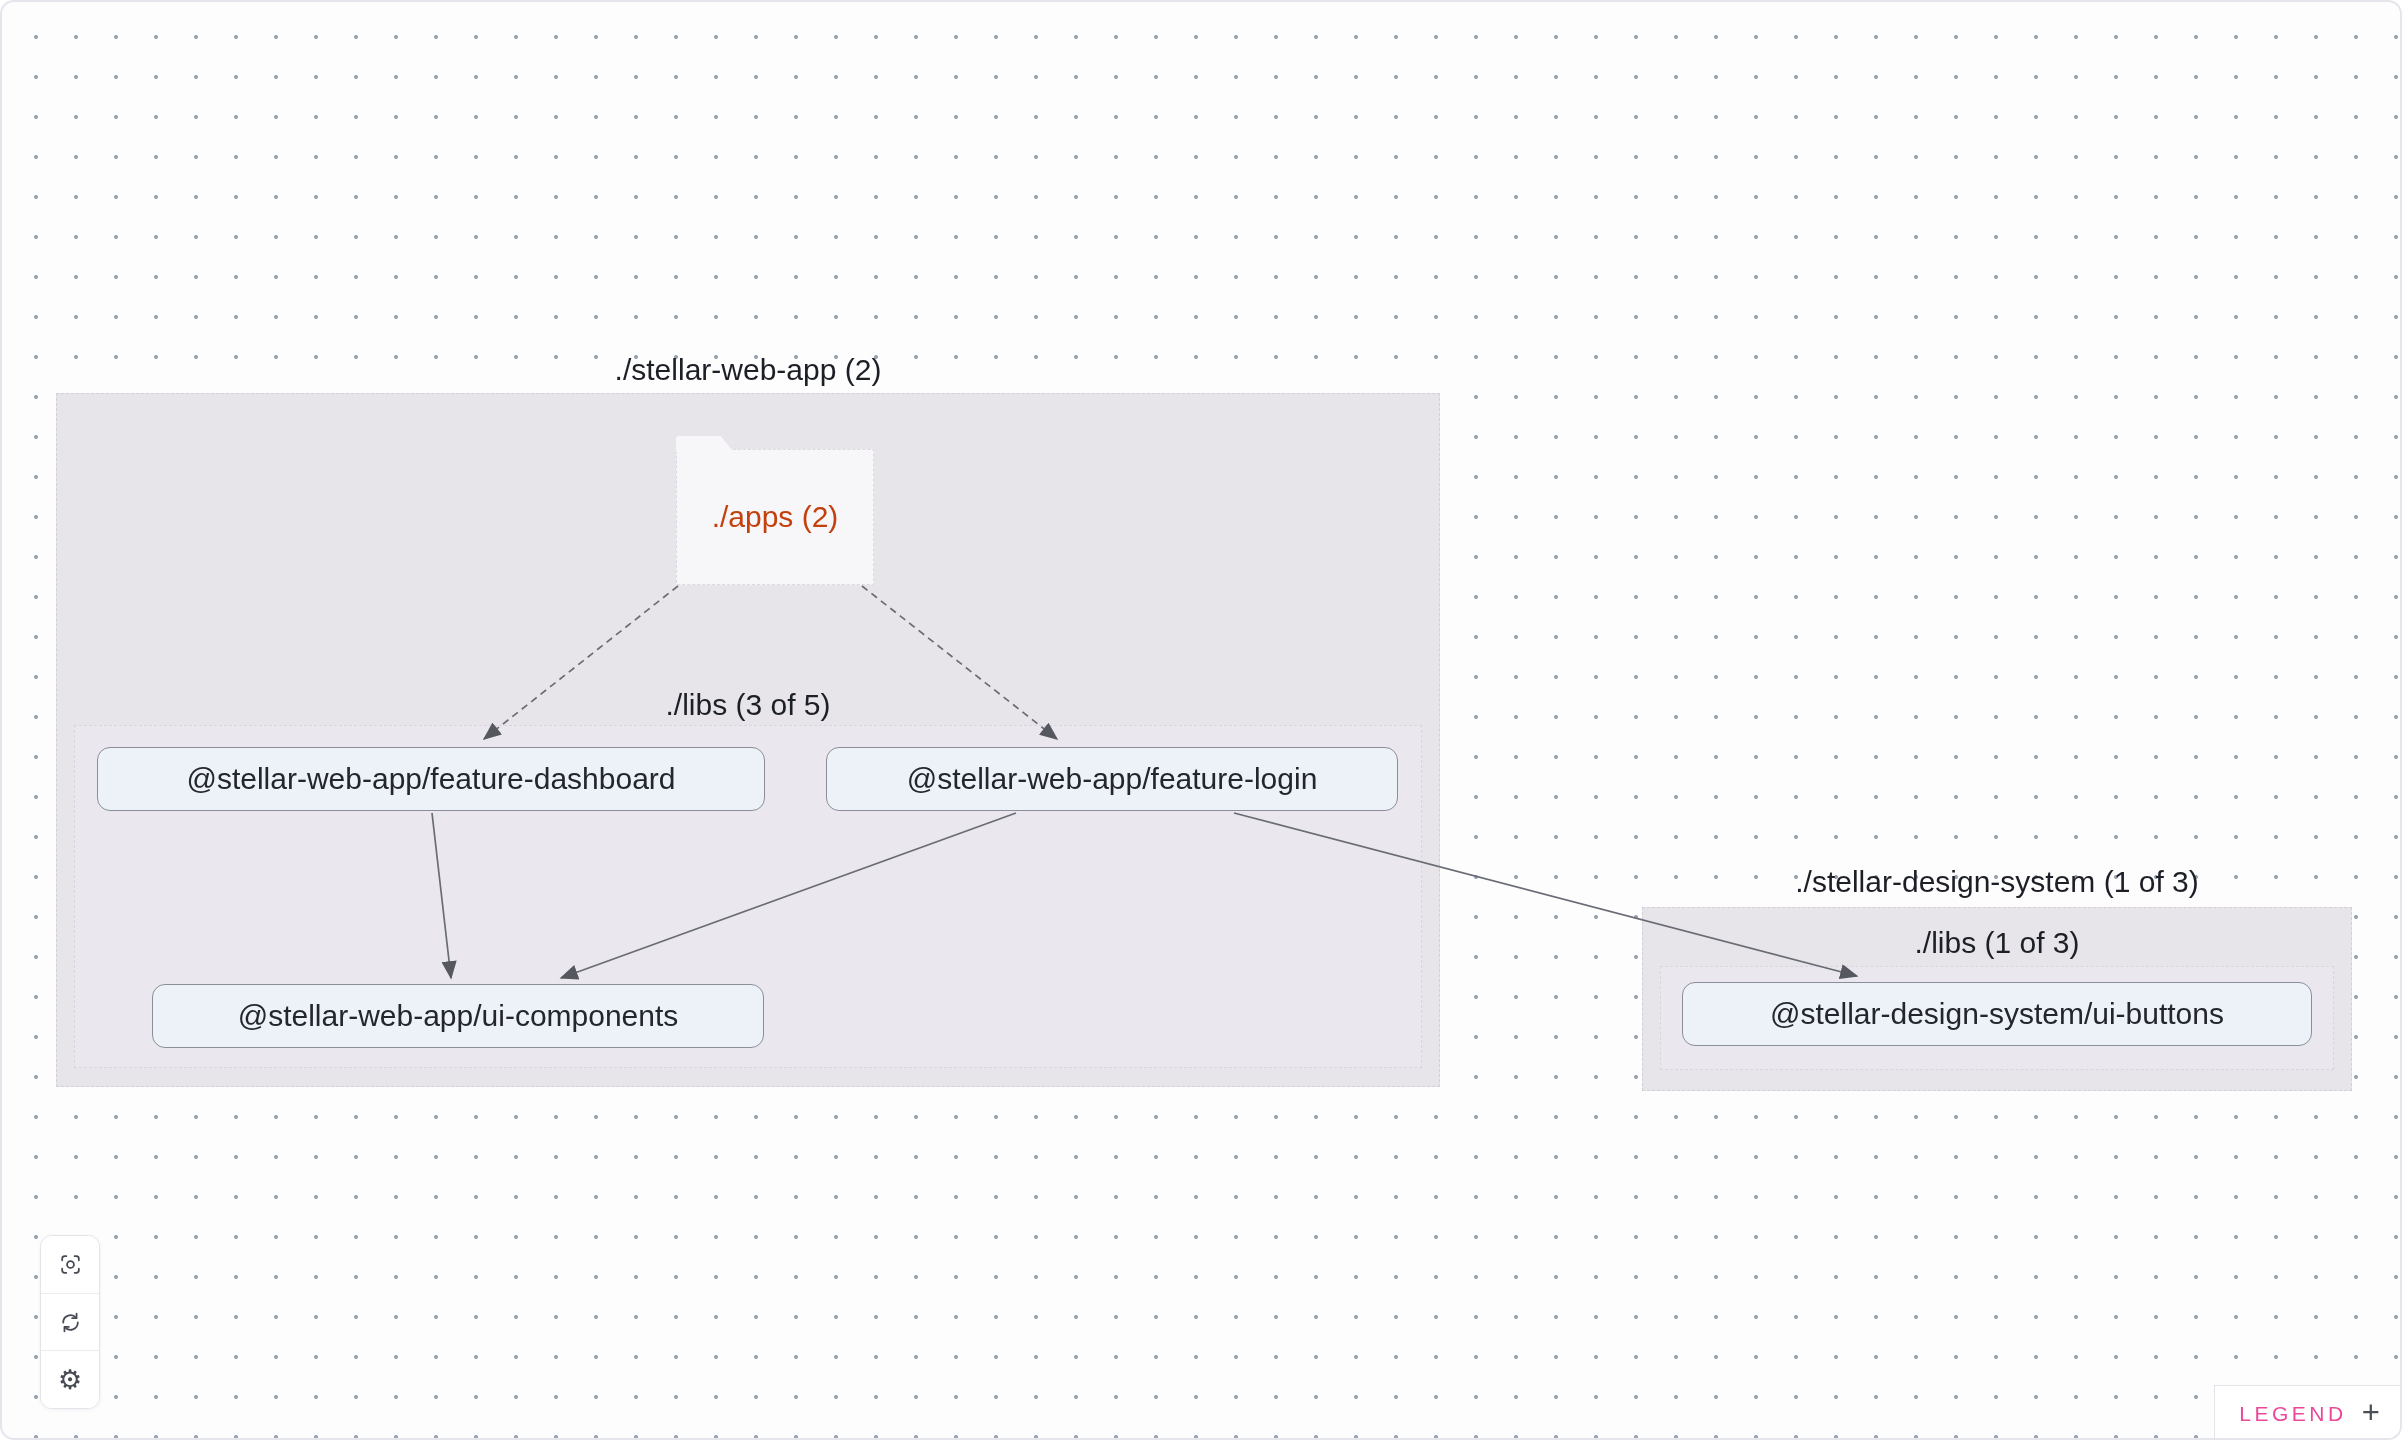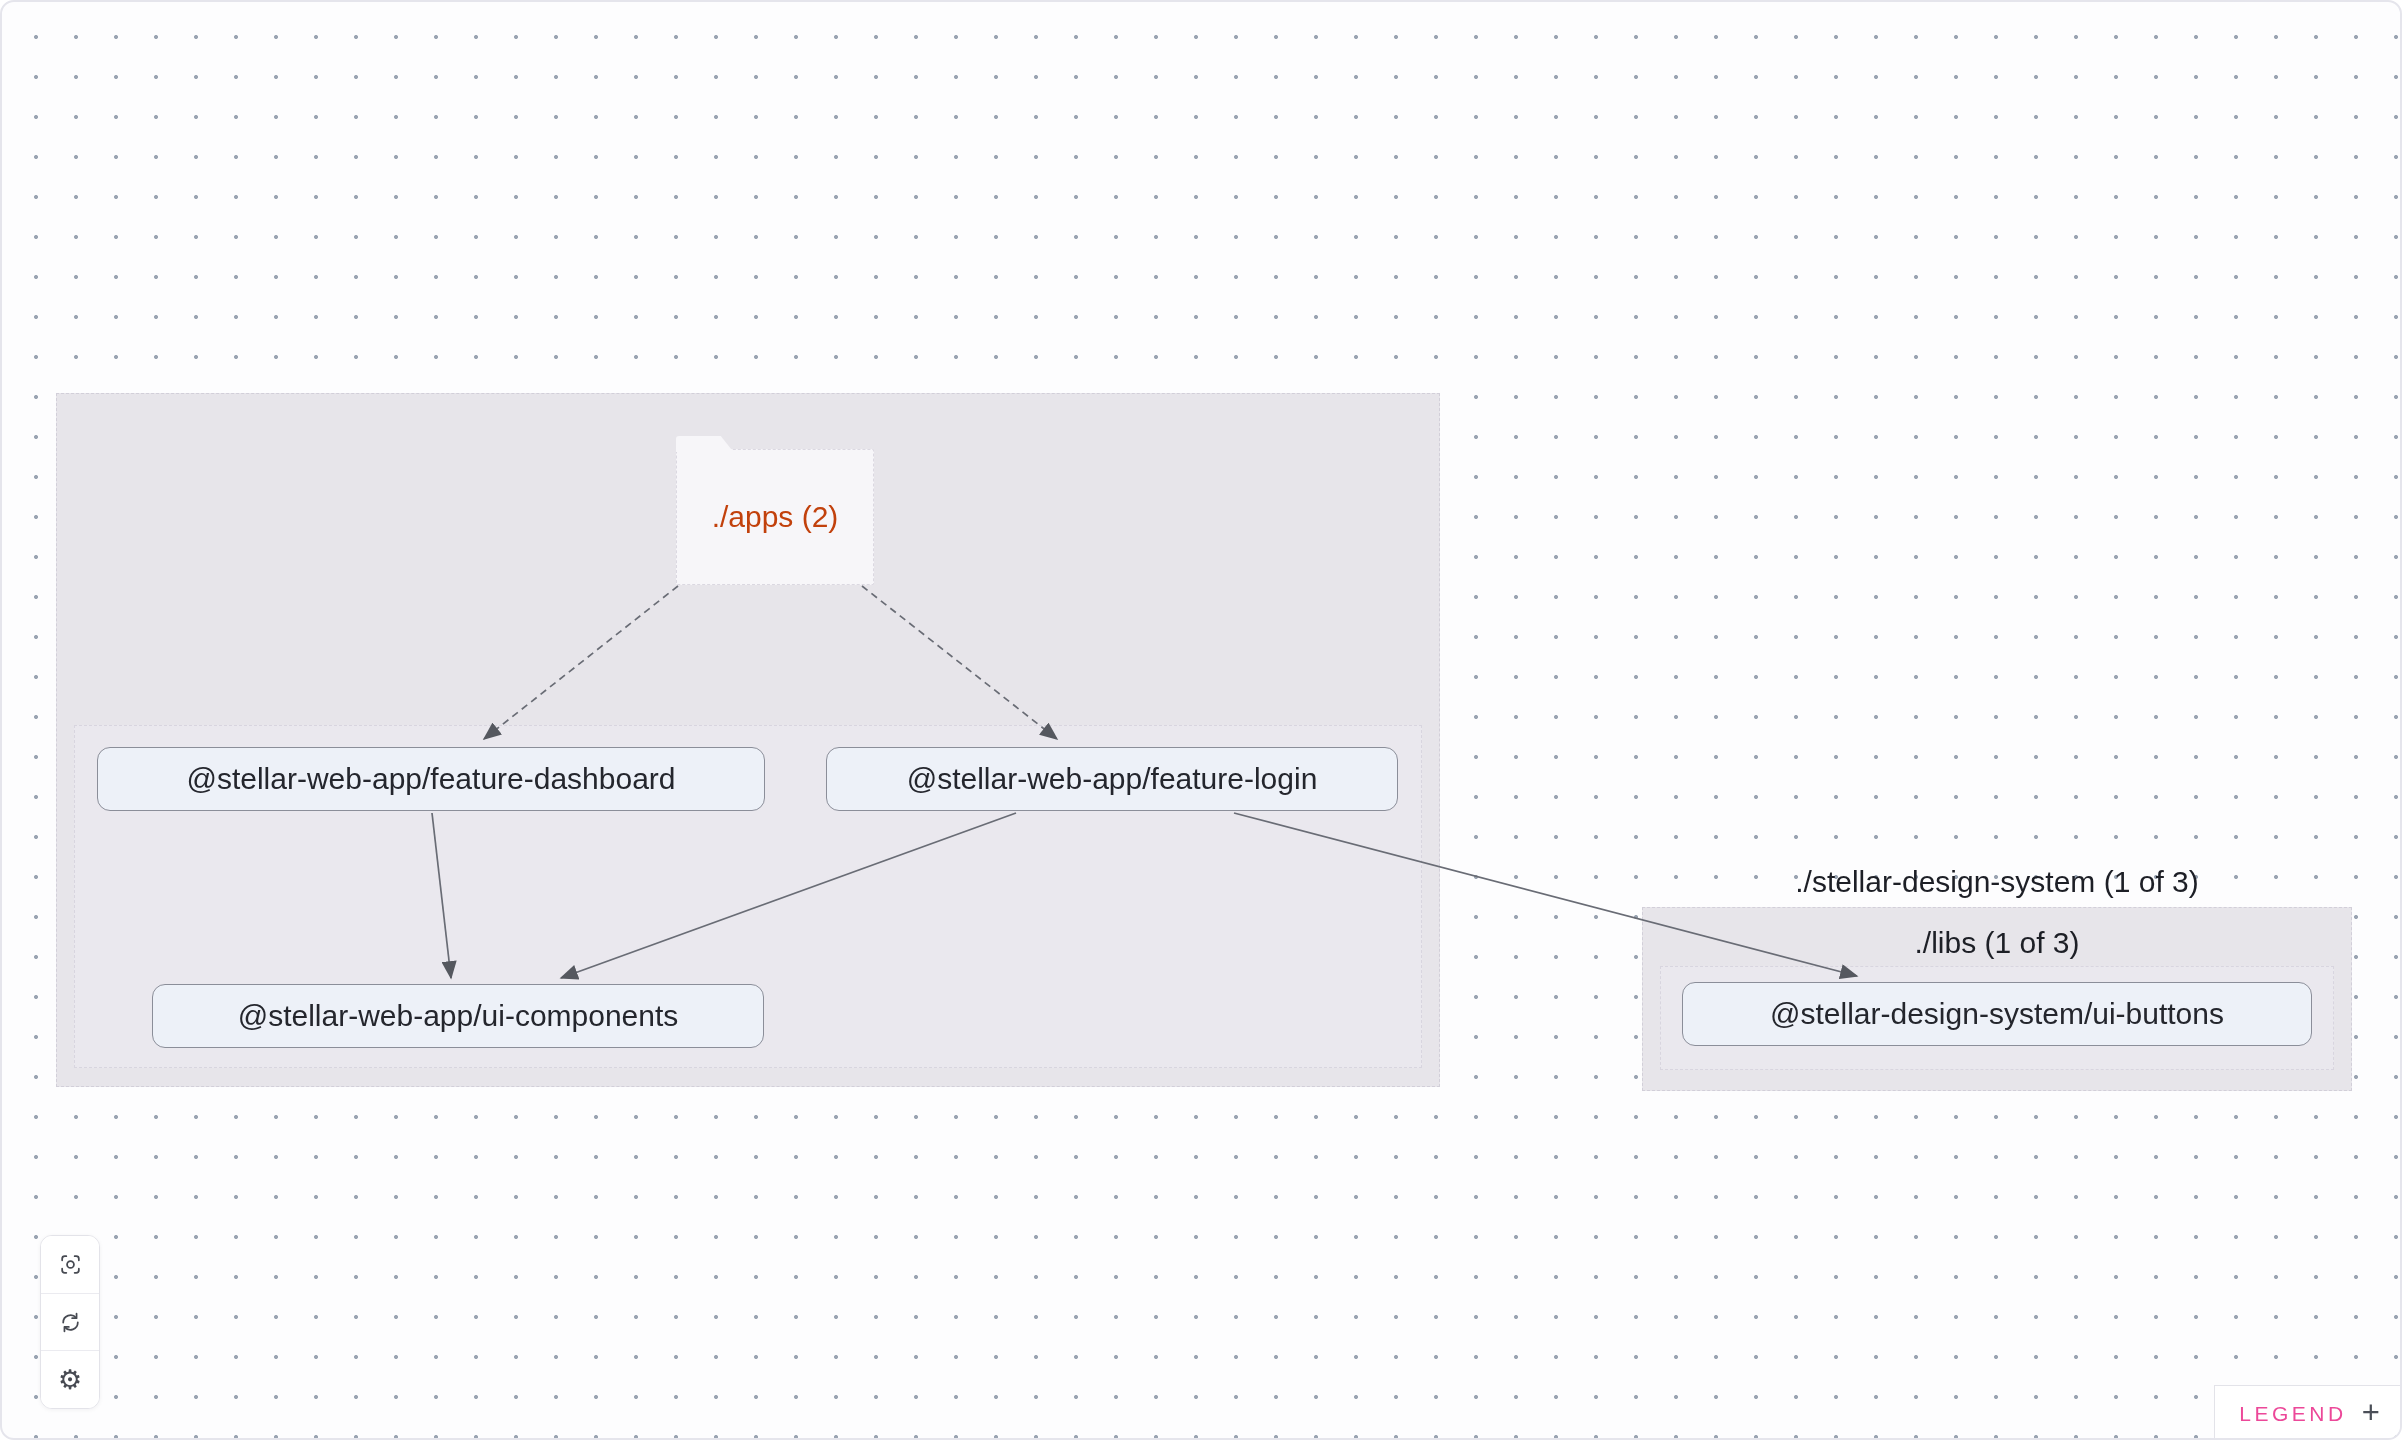--- a/index.html
+++ b/index.html
@@ -64,22 +64,24 @@
     display:flex;align-items:center;justify-content:center;gap:15px;cursor:pointer;}
   #legend-label{font-size:21px;letter-spacing:3.5px;color:#ec4899;}
   #legend-plus{font-size:31px;font-weight:300;color:#4b4f58;line-height:1;margin-top:-3px;}
 </style>
 </head>
 <body>
 
 <div id="app">
   <div id="canvas"></div>
 
+  <div class="group-label" id="label-web">./stellar-web-app (2)</div>
   <div class="group" id="group-web"></div>
 
+  <div class="group-label" id="label-libs-web">./libs (3 of 5)</div>
   <div class="subgroup" id="subgroup-web"></div>
 
   <div class="folder" id="folder-apps">
     <span class="folder-label">./apps (2)</span>
   </div>
 
   <div class="node" id="node-feature-dashboard">
     <span class="node-label">@stellar-web-app/feature-dashboard</span>
   </div>
   <div class="node" id="node-feature-login">

